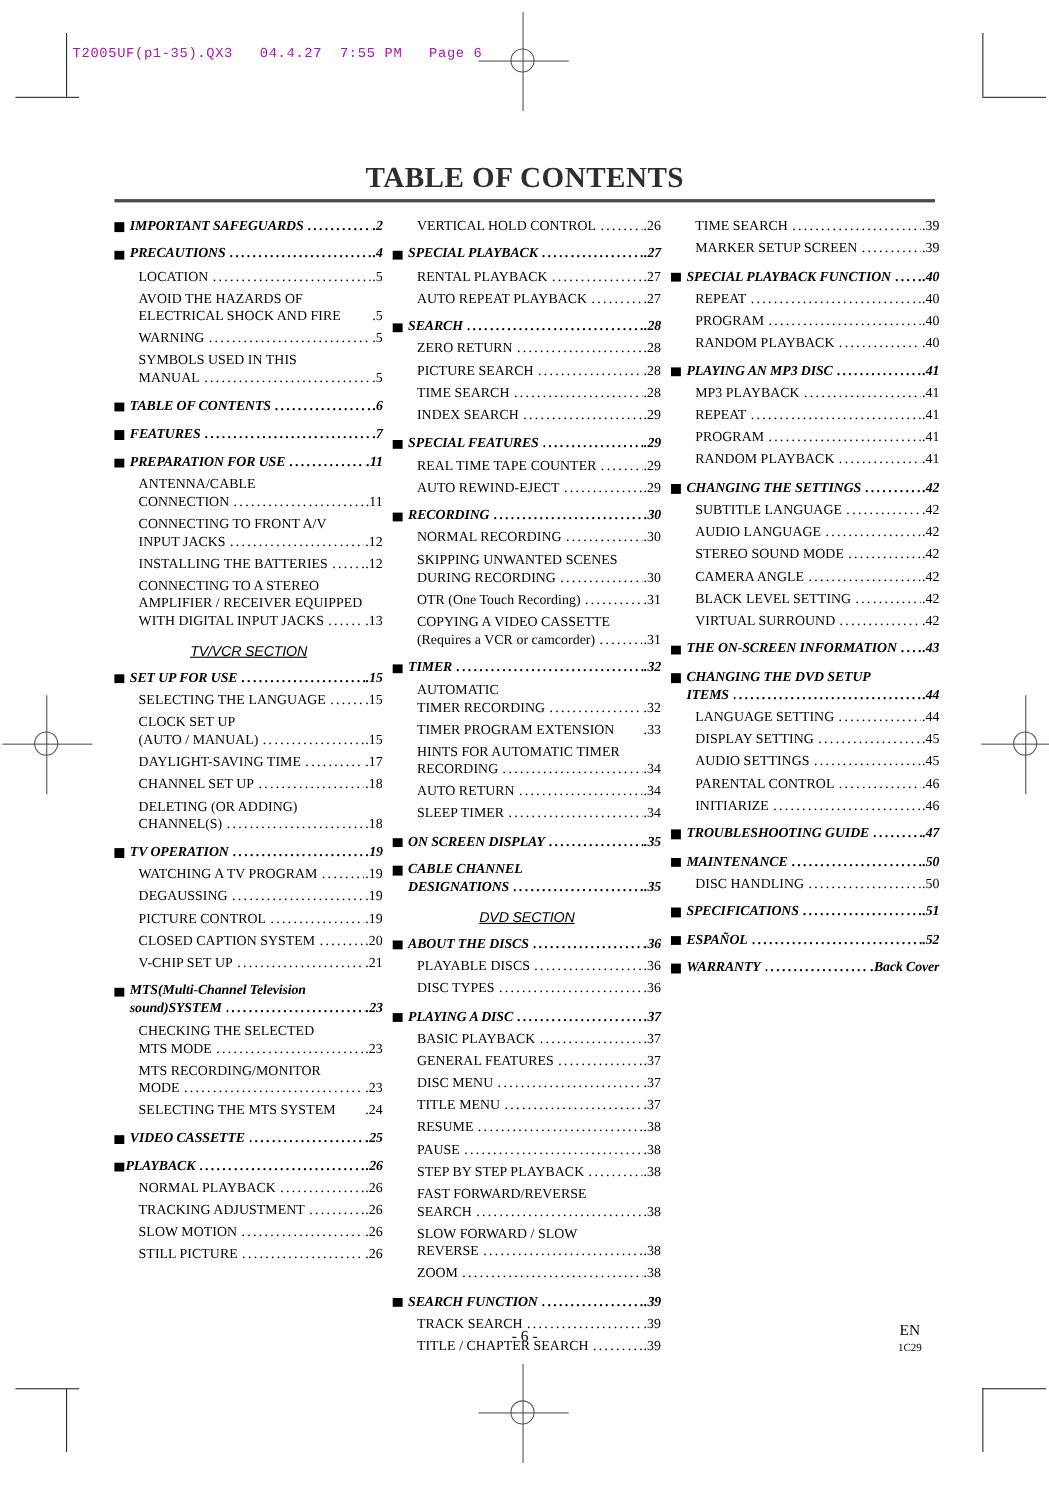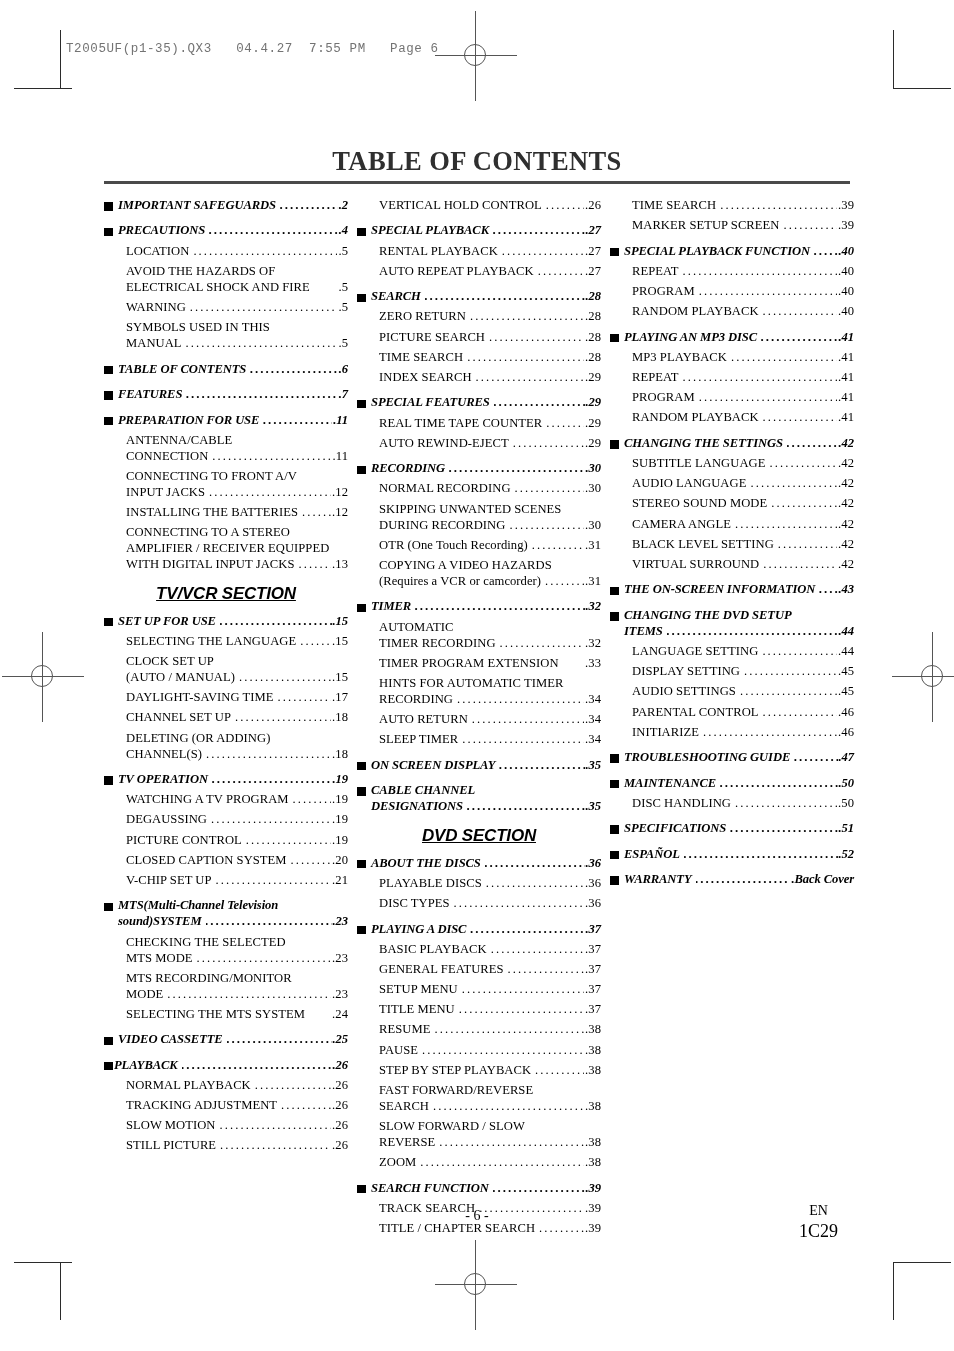--- a/index.html
+++ b/index.html
@@ -45,21 +45,21 @@
 
   
   .sheet-header {
     position: absolute;
     left: 66px;
     top: 42px;
     font-family: "Liberation Mono", monospace;
     font-size: 12.5px;
     letter-spacing: 0.6px;
     white-space: pre;
-    color: #737373;
+    color: #a21caf;
   }
 
   
   .page {
     position: absolute;
     left: 104px;
     top: 148px;
     width: 746px;
   }
   .toc-title {
@@ -146,23 +146,23 @@
   }
   .leader.none::before { content: ""; }
   .pageno {
     flex: 0 0 auto;
     white-space: pre;
   }
 
   
   .section-head {
     font-family: "Liberation Sans", sans-serif;
-    font-weight: bold;
+    font-weight: normal;
     font-style: italic;
-    font-size: 17px;
+    font-size: 13px;
     text-decoration: underline;
     margin-top: 11px;
     margin-bottom: 2px;
     letter-spacing: -0.2px;
   }
 
   
   .folio {
     position: absolute;
     left: 0; right: 0;
@@ -171,21 +171,21 @@
     font-size: 14px;
   }
   .colophon {
     position: absolute;
     right: 116px;
     top: 1202px;
     text-align: center;
     line-height: 1.25;
   }
   .colophon .en { font-size: 14px; }
-  .colophon .code { font-size: 18px; }
+  .colophon .code { font-size: 10px; }
 </style>
 </head>
 <body>
 
 <div class="crop-mark" style="left:60px; top:30px; width:1.4px; height:58px;"></div>
 <div class="crop-mark" style="left:14px; top:88px; width:58px; height:1.4px;"></div>
 <div class="crop-mark" style="left:893px; top:30px; width:1.4px; height:58px;"></div>
 <div class="crop-mark" style="left:893px; top:88px; width:58px; height:1.4px;"></div>
 <div class="crop-mark" style="left:60px; top:1262px; width:1.4px; height:58px;"></div>
 <div class="crop-mark" style="left:14px; top:1262px; width:58px; height:1.4px;"></div>
@@ -740,21 +740,21 @@
             <div class="line">
               <span class="label">OTR (One Touch Recording)</span>
               <span class="leader"></span>
               <span class="pageno">.31</span>
             </div>
           </div>
         </div>
         <div class="entry sub">
           <div class="entry-body">
             <div class="line">
-              <span class="label">COPYING A VIDEO HAZARDS</span>
+              <span class="label">COPYING A VIDEO CASSETTE</span>
               <span class="leader none"></span>
             </div>
             <div class="line">
               <span class="label">(Requires a VCR or camcorder)</span>
               <span class="leader"></span>
               <span class="pageno">.31</span>
             </div>
           </div>
         </div>
         <div class="entry main">
@@ -897,21 +897,21 @@
             <div class="line">
               <span class="label">GENERAL FEATURES</span>
               <span class="leader"></span>
               <span class="pageno">.37</span>
             </div>
           </div>
         </div>
         <div class="entry sub">
           <div class="entry-body">
             <div class="line">
-              <span class="label">SETUP MENU</span>
+              <span class="label">DISC MENU</span>
               <span class="leader"></span>
               <span class="pageno">.37</span>
             </div>
           </div>
         </div>
         <div class="entry sub">
           <div class="entry-body">
             <div class="line">
               <span class="label">TITLE MENU</span>
               <span class="leader"></span>

